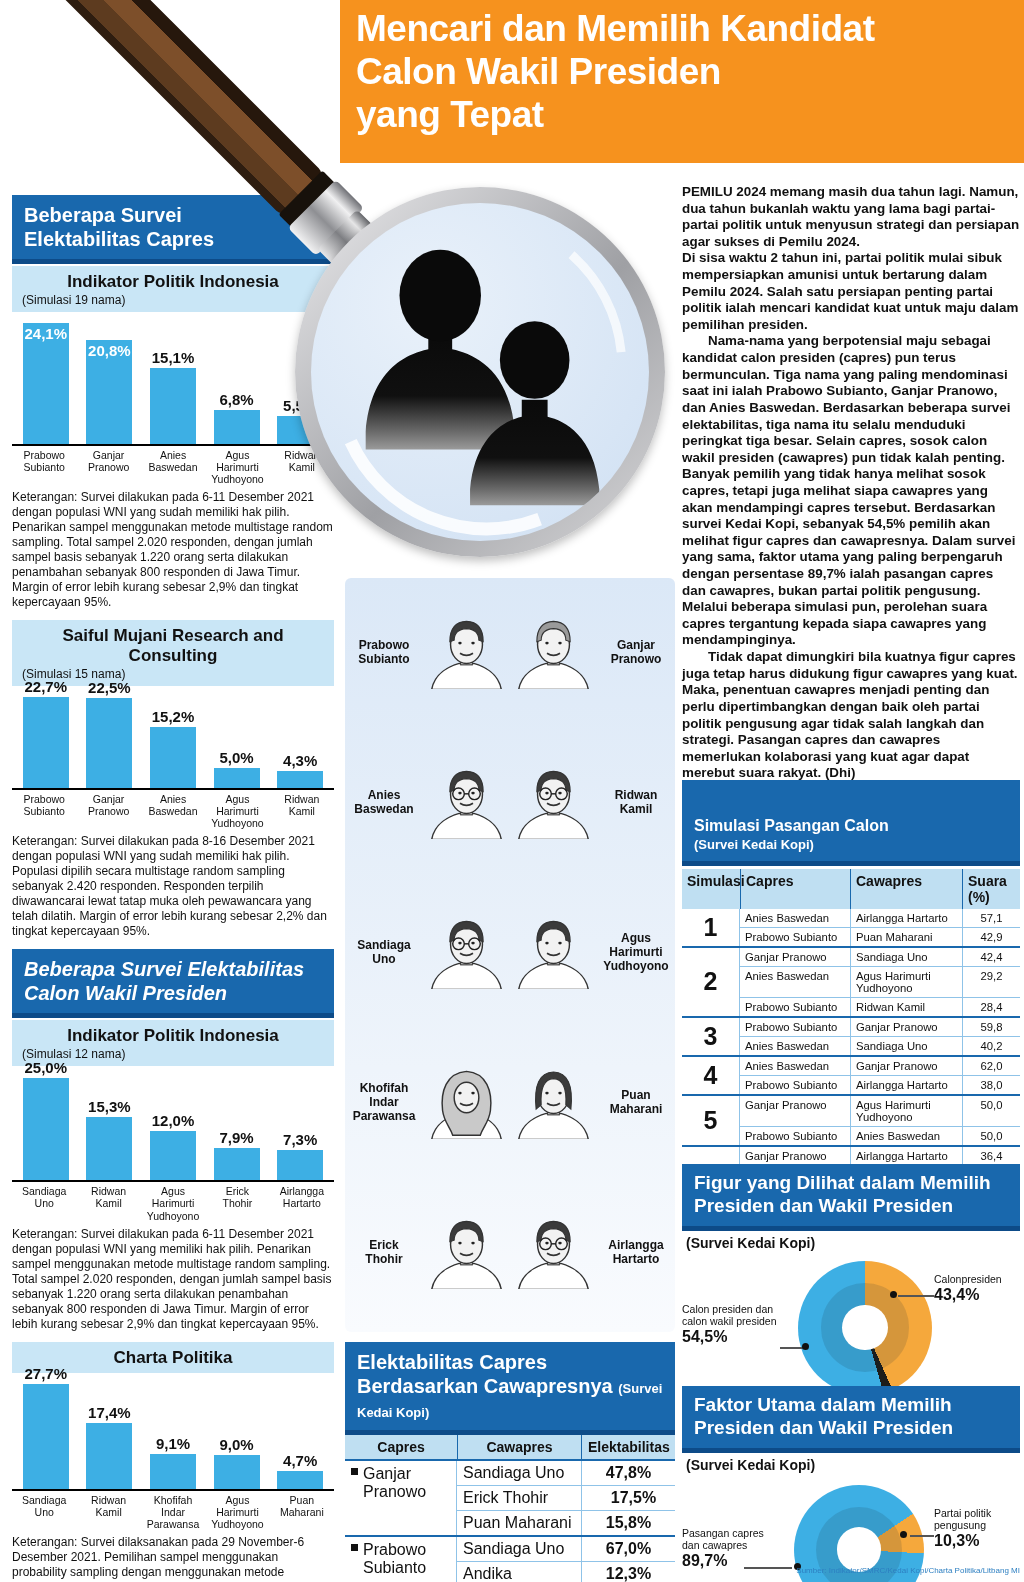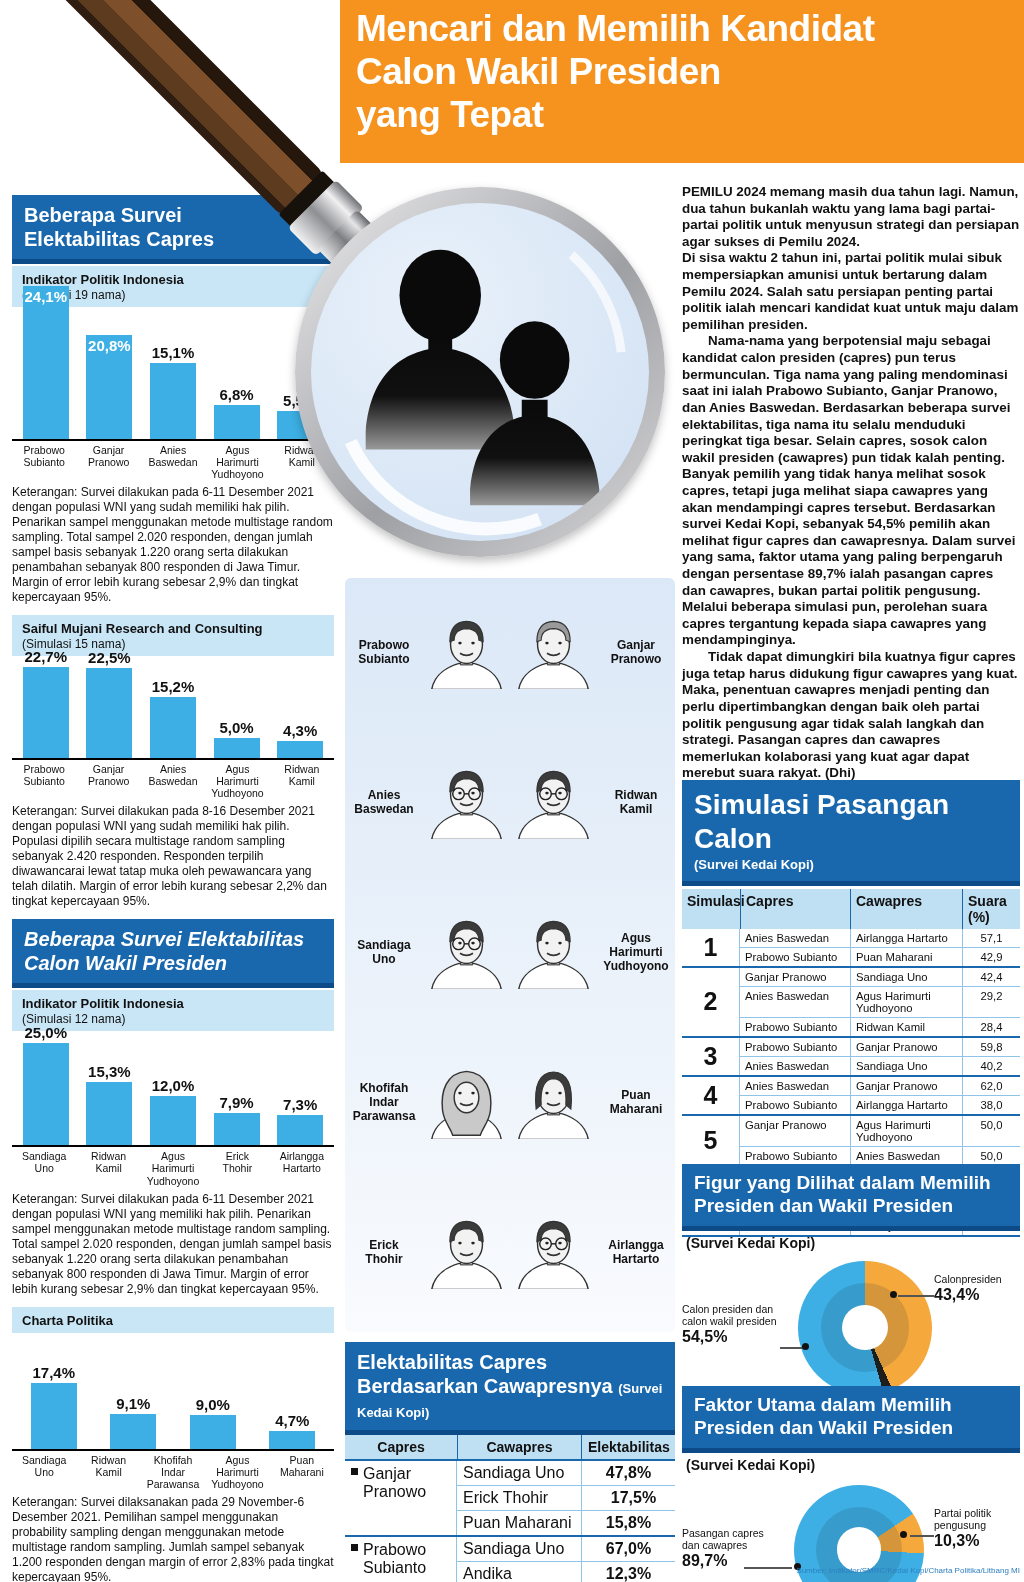--- a/index.html
+++ b/index.html
@@ -31,21 +31,21 @@
     background:radial-gradient(circle at 35% 30%,#e9f1fa,#d7e5f5 70%,#cfdff2);overflow:hidden;}
   .lens-in svg{width:100%;height:100%;display:block;}
   
   .blue-header{background:var(--dark-blue);border-bottom:5px solid var(--darker-blue);
     color:#fff;font-weight:700;font-size:20px;line-height:1.2;padding:8px 12px;white-space:pre-line;}
   .blue-header .bh-s{font-size:13px;}
   .bh-sub{font-size:13px;font-weight:700;margin-top:2px;}
   
   .left-col{position:absolute;left:12px;top:195px;width:322px;z-index:2;}
   .band{background:var(--band-blue);padding:6px 10px 5px;margin-top:2px;}
-  .band-t{font-weight:700;font-size:13px;}
+  .band-t{font-weight:700;font-size:17px;text-align:center;}
   .band-s{font-size:12px;margin-top:1px;}
   .bars{display:flex;align-items:flex-end;border-bottom:2px solid #000;margin-top:4px;padding:0 2px;}
   .bw{flex:1;display:flex;flex-direction:column;align-items:center;justify-content:flex-end;}
   .bar{width:46px;background:var(--bar-blue);position:relative;}
   .bv{font-weight:700;font-size:15px;margin-bottom:2px;}
   .bv.in{position:absolute;top:2px;left:0;right:0;text-align:center;color:#fff;margin:0;}
   .names{display:flex;margin-top:3px;}
   .names div{flex:1;text-align:center;font-size:10.5px;line-height:1.15;white-space:pre-line;}
   .note{font-size:12px;line-height:1.25;margin-top:5px;margin-bottom:10px;color:#111;}
   
@@ -66,21 +66,21 @@
   .ecap .sq{width:7px;height:7px;background:#111;margin-top:3px;flex:none;}
   .ecell{padding:3px 6px;border-top:1px solid var(--sep-blue);}
   .ecell.first{border-top:none;}
   .eval{text-align:center;font-weight:700;border-left:1px solid var(--sep-blue);}
   
   .right-article{position:absolute;left:682px;top:184px;width:338px;z-index:2;
     font-size:13.4px;font-weight:700;line-height:1.24;}
   .right-article p{margin:0;}
   .right-article p.ind{text-indent:26px;}
   .sim-block{position:absolute;left:682px;top:780px;width:338px;z-index:2;}
-  .sim-head-t{font-size:28px;}
+  .sim-head-t{font-size:16px;margin-top:28px;}
   .shead{display:grid;grid-template-columns:58px 110px 112px 58px;background:var(--table-head-blue);
     font-weight:700;font-size:14px;margin-top:3px;}
   .shead>div{padding:4px 5px;border-left:1px solid var(--dark-blue);}
   .shead>div:first-child{border-left:none;text-align:center;}
   .sgrp{display:grid;grid-template-columns:58px 1fr;border-bottom:2px solid var(--dark-blue);}
   .snum{display:flex;align-items:center;justify-content:center;font-size:25px;font-weight:700;
     border-right:1px solid var(--sep-blue);}
   .srow{display:grid;grid-template-columns:110px 112px 58px;font-size:11.3px;}
   .srow>div{padding:3px 5px;border-top:1px solid var(--sep-blue);}
   .srow:first-child>div{border-top:none;}
@@ -145,21 +145,21 @@
   <div class="left-col">
     <div class="blue-header">Beberapa Survei
 Elektabilitas Capres</div>
     <div class="chart-slot">
         <div class="band">
           <div class="band-t">Indikator Politik Indonesia</div>
           <div class="band-s">(Simulasi 19 nama)</div>
         </div>
         <div class="bars" style="height: 128px;">
           <div class="bw">
-            <div class="bar" style="height: 153px;">
+            <div class="bar" style="height: 121px;">
               <div class="bv in">24,1%</div>
             </div>
           </div>
           <div class="bw">
             <div class="bar" style="height: 104px;">
               <div class="bv in">20,8%</div>
             </div>
           </div>
           <div class="bw">
             <div class="bv">15,1%</div>
@@ -273,20 +273,24 @@
           <div>Airlangga
 Hartarto</div>
         </div>
         <div class="note">Keterangan: Survei dilakukan pada 6-11 Desember 2021 dengan populasi WNI yang memiliki hak pilih. Penarikan sampel menggunakan metode multistage random sampling. Total sampel 2.020 responden, dengan jumlah sampel basis sebanyak 1.220 orang serta dilakukan penambahan sebanyak 800 responden di Jawa Timur. Margin of error lebih kurang sebesar 2,9% dan tingkat kepercayaan 95%.</div>
       </div>
     <div class="chart-slot">
         <div class="band">
           <div class="band-t">Charta Politika</div>
         </div>
         <div class="bars" style="height: 112px;">
+          <div class="bw">
+            <div class="bv">27,7%</div>
+            <div class="bar" style="height: 105px;"></div>
+          </div>
           <div class="bw">
             <div class="bv">17,4%</div>
             <div class="bar" style="height: 66px;"></div>
           </div>
           <div class="bw">
             <div class="bv">9,1%</div>
             <div class="bar" style="height: 35px;"></div>
           </div>
           <div class="bw">
             <div class="bv">9,0%</div>

